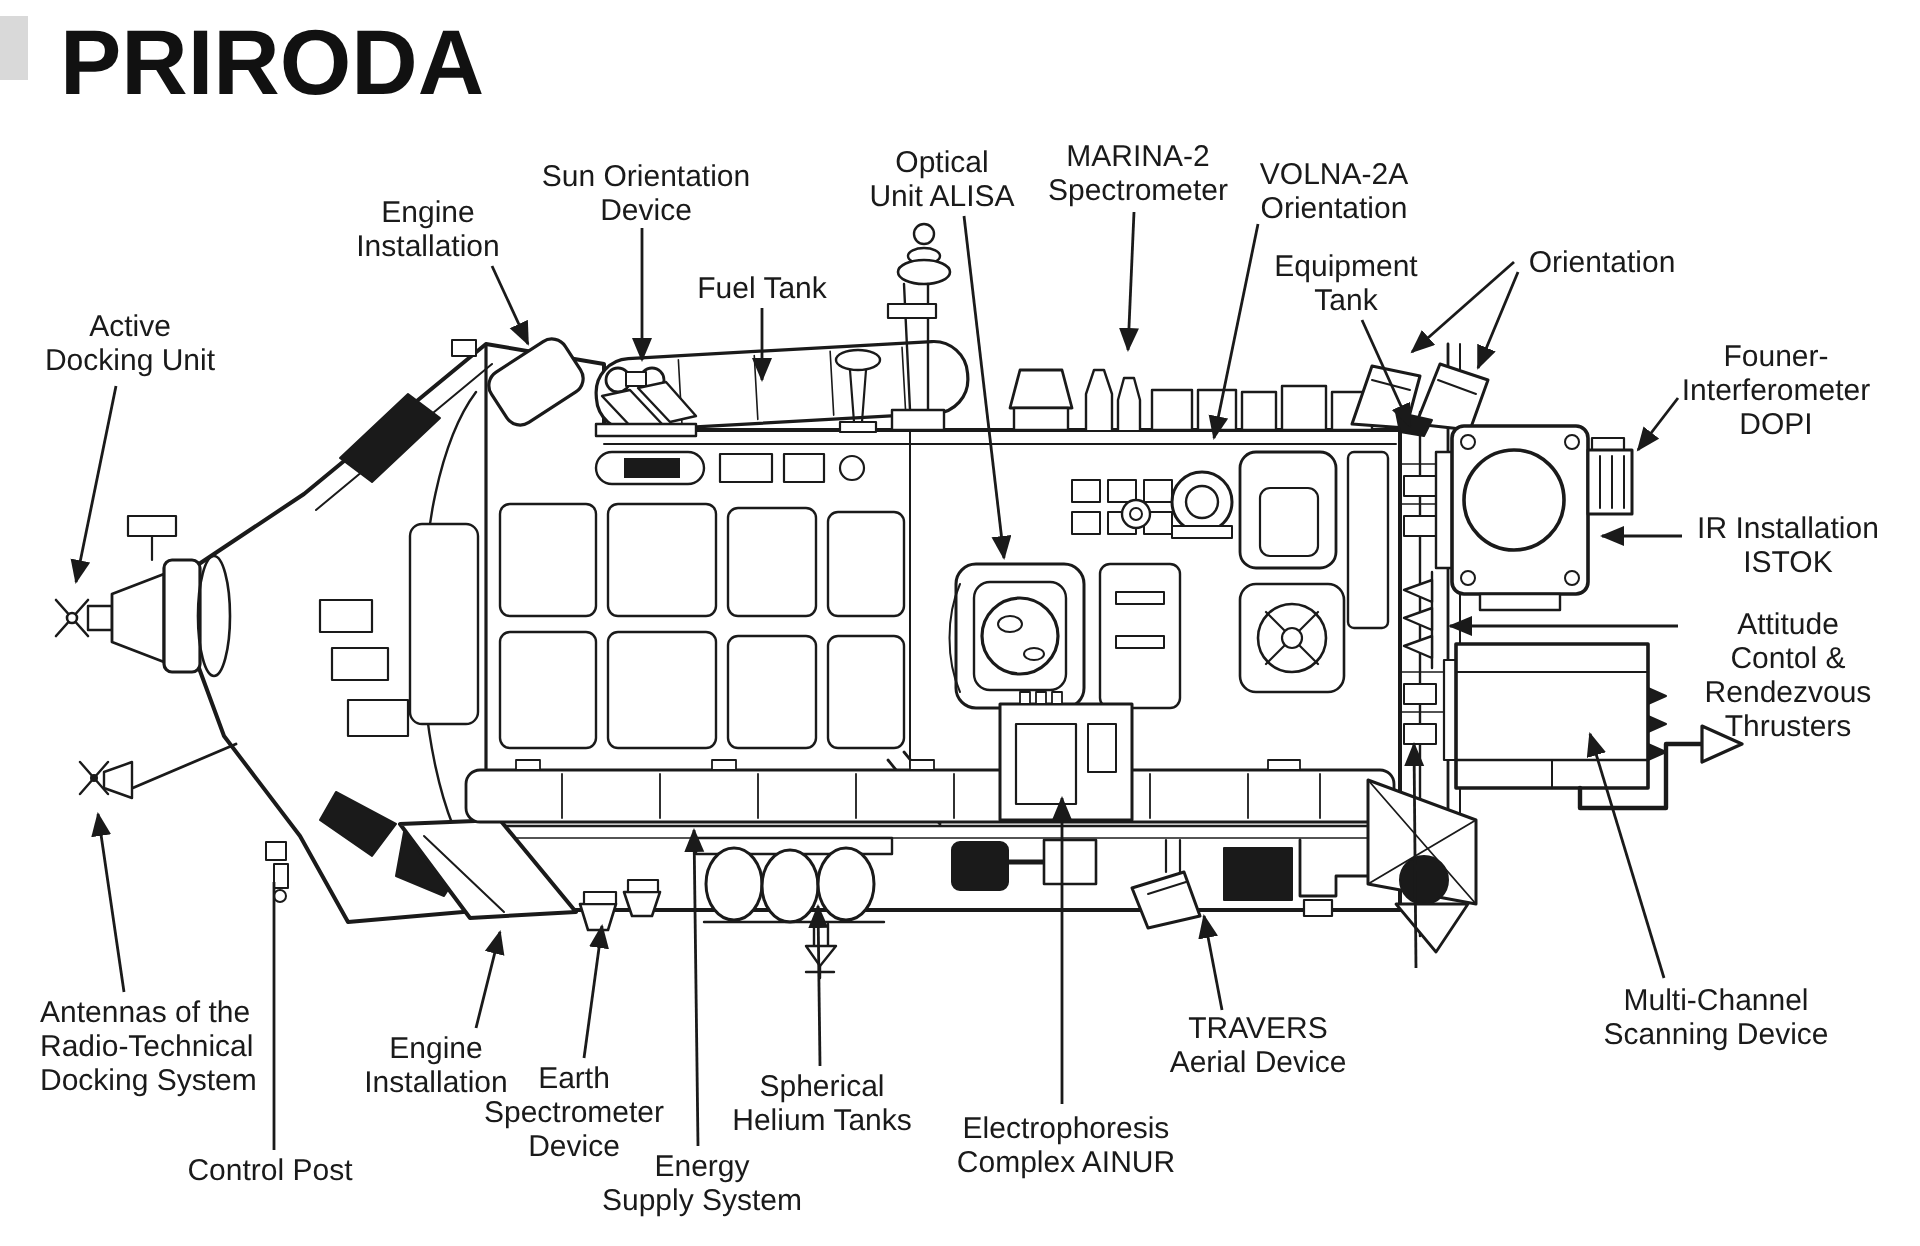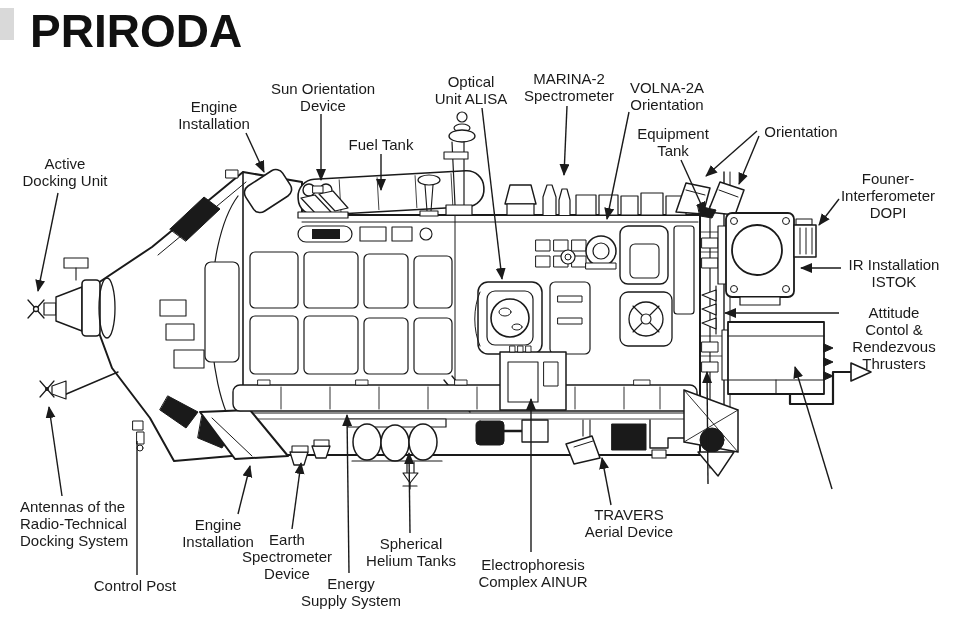--- a/index.html
+++ b/index.html
@@ -342,20 +342,22 @@
 Tank</div>
 <div class="lbl" style="left:801px;top:123px">Orientation</div>
 <div class="lbl" style="left:888px;top:170px">Founer-
 Interferometer
 DOPI</div>
 <div class="lbl" style="left:894px;top:256px">IR Installation
 ISTOK</div>
 <div class="lbl" style="left:894px;top:304px">Attitude Contol &amp;
 Rendezvous
 Thrusters</div>
+<div class="lbl" style="left:858px;top:492px">Multi-Channel
+Scanning Device</div>
 <div class="lbl" style="left:629px;top:506px">TRAVERS
 Aerial Device</div>
 <div class="lbl" style="left:533px;top:556px">Electrophoresis
 Complex AINUR</div>
 <div class="lbl" style="left:351px;top:575px">Energy
 Supply System</div>
 <div class="lbl" style="left:411px;top:535px">Spherical
 Helium Tanks</div>
 <div class="lbl" style="left:287px;top:531px">Earth
 Spectrometer

